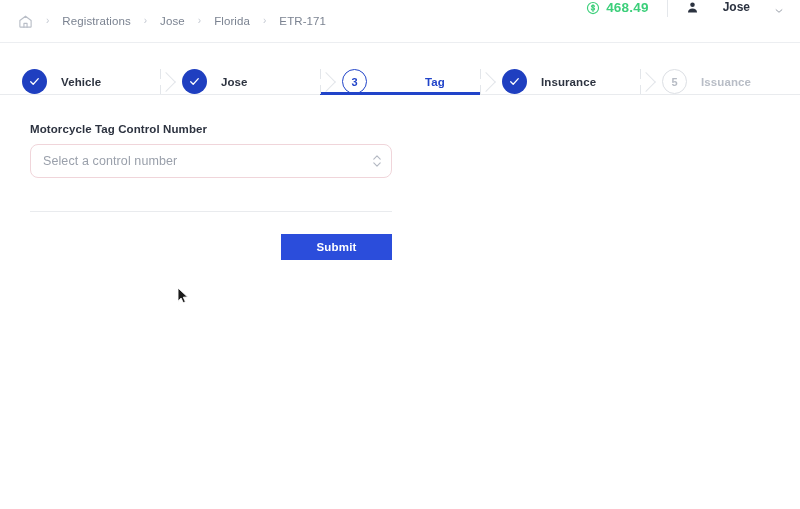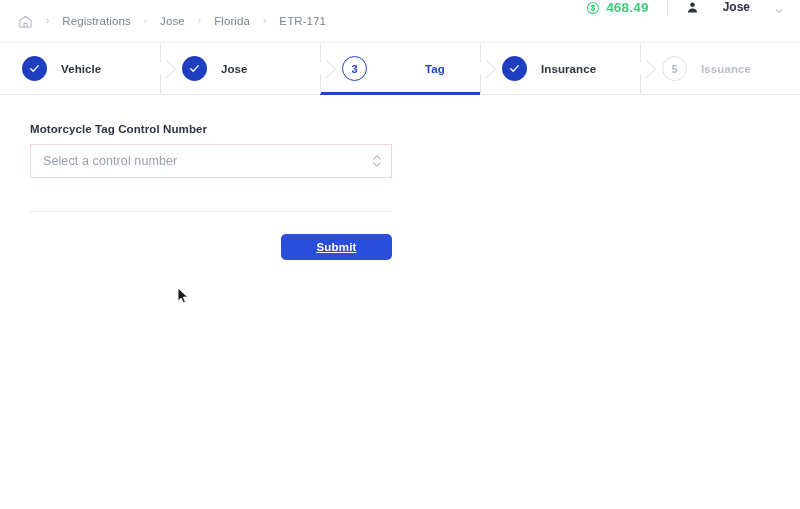--- a/index.html
+++ b/index.html
@@ -81,20 +81,21 @@
   .chev-down { width: 10px; height: 10px; display:block; }
 
   
   .stepper {
     position: relative;
     height: 52px;
     width: 800px;
     background: #ffffff;
     border-bottom: 1px solid #e9ebee;
     display: flex;
+    align-items: flex-end;
   }
   .step {
     position: relative;
     flex: 1 1 0;
     display: flex;
     align-items: center;
     padding-left: 22px;
     gap: 14px;
     background: #ffffff;
   }
@@ -173,21 +174,21 @@
     font-weight: bold;
     color: #2d3340;
     letter-spacing: .1px;
     margin-bottom: 9px;
   }
 
   .select-box {
     position: relative;
     height: 34px;
     border: 1px solid #f0d5da;
-    border-radius: 0;
+    border-radius: 8px;
     background: #ffffff;
     display: flex;
     align-items: center;
     padding: 0 12px;
   }
   .select-value {
     font-size: 12.5px;
     color: #9aa0ab;
     letter-spacing: .1px;
   }
@@ -212,33 +213,32 @@
   }
 
   .actions {
     margin-top: 22px;
     display: flex;
     justify-content: flex-end;
   }
   .submit-btn {
     width: 111px;
     height: 26px;
-    border-radius: 5px;
+    border-radius: 0;
     background: #2b4ddb;
     border: none;
     color: #ffffff;
     font-size: 11.5px;
     font-weight: bold;
     letter-spacing: .2px;
     font-family: "Liberation Sans", sans-serif;
     cursor: pointer;
     display: flex;
     align-items: center;
     justify-content: center;
-    text-decoration: underline;
   }
 
   
   .cursor {
     position: absolute;
     left: 177px;
     top: 287px;
     width: 12px;
     height: 18px;
     pointer-events: none;

